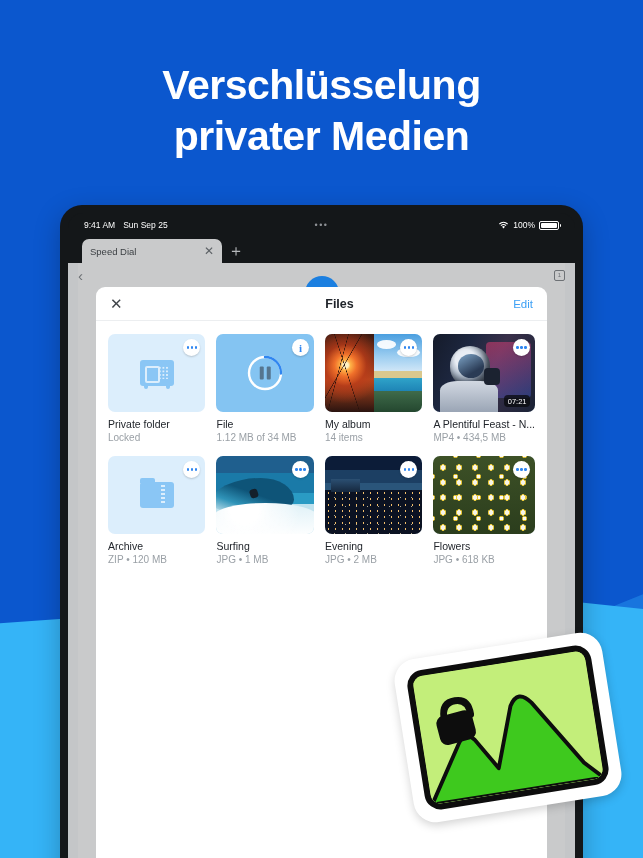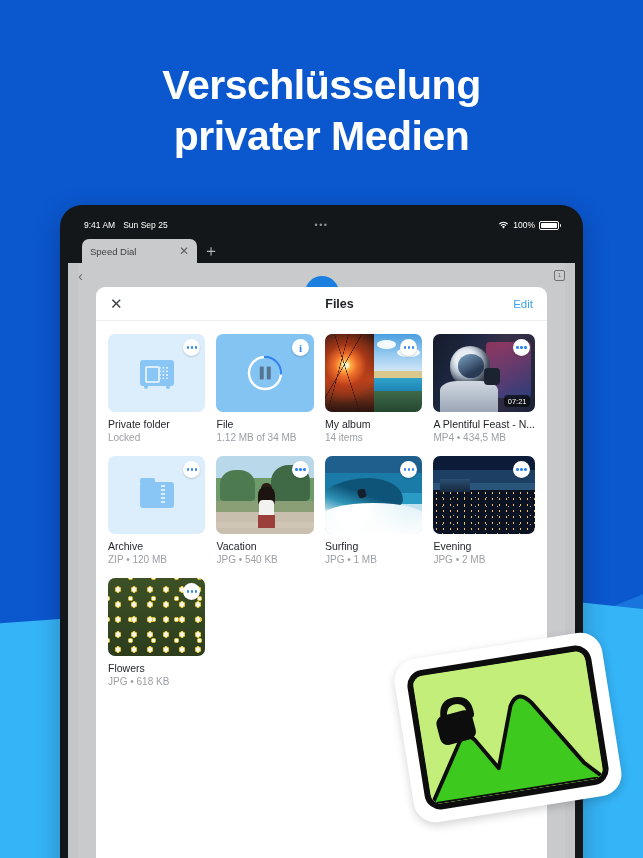--- a/index.html
+++ b/index.html
@@ -123,21 +123,21 @@
 
   
   .tabstrip {
     height: 26px;
     display: flex;
     align-items: flex-end;
     padding-left: 14px;
     gap: 2px;
   }
   .tab {
-    width: 115px; height: 24px;
+    width: 140px; height: 24px;
     background: #c9cacb;
     border-radius: 7px 7px 0 0;
     display: flex; align-items: center;
     padding: 0 8px;
     font-size: 9.5px;
     color: #3b3f43;
   }
   .tab-title { flex: 1; }
   .tab-close {
     font-size: 12px; color: #5d6266; line-height: 1;
@@ -618,40 +618,20 @@
                 <div class="badge">
                     <span></span>
                     <span></span>
                     <span></span>
                   </div>
               </div>
               <div class="name">Archive</div>
               <div class="meta">ZIP • 120 MB</div>
             </div>
 
-            <div class="card">
-              <div class="thumb">
-                <div class="ph-vacation">
-                  <div class="karst1"></div>
-                    <div class="karst2"></div>
-                  <div class="rail"></div>
-                  <div class="person-head"></div>
-                    <div class="person-hair"></div>
-                  <div class="person-body"></div>
-                    <div class="person-skirt"></div>
-                </div>
-                <div class="badge">
-                    <span></span>
-                    <span></span>
-                    <span></span>
-                  </div>
-              </div>
-              <div class="name">Vacation</div>
-              <div class="meta">JPG • 540 KB</div>
-            </div>
 
             <div class="card">
               <div class="thumb">
                 <div class="ph-surf">
                   <div class="wave"></div>
                     <div class="surfer"></div>
                     <div class="foam"></div>
                 </div>
                 <div class="badge">
                     <span></span>

